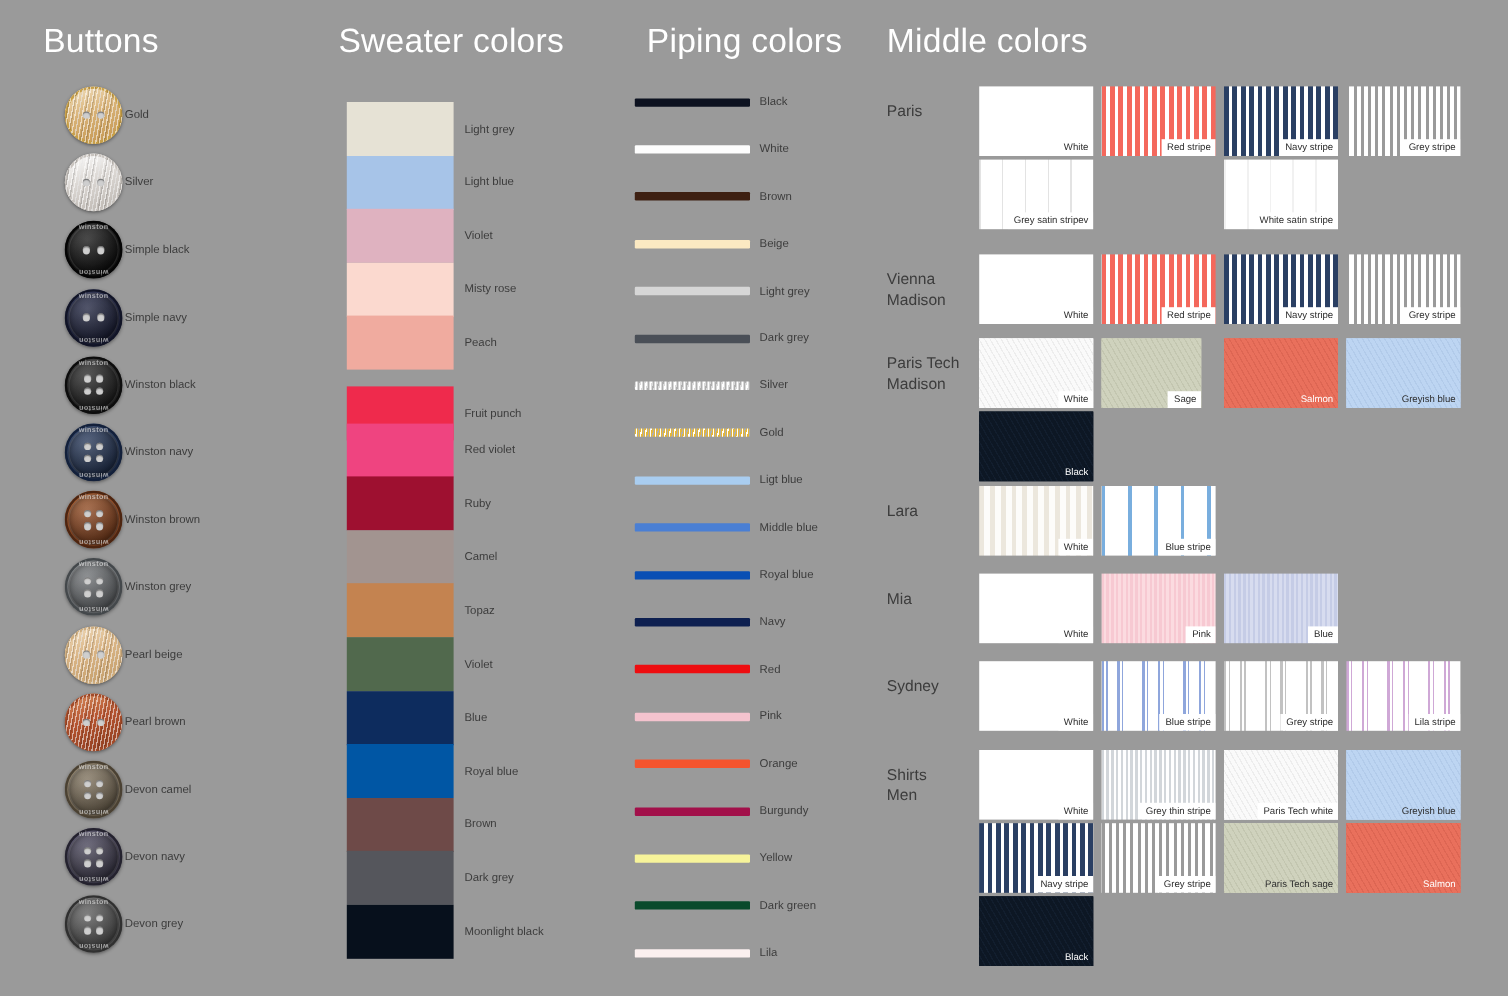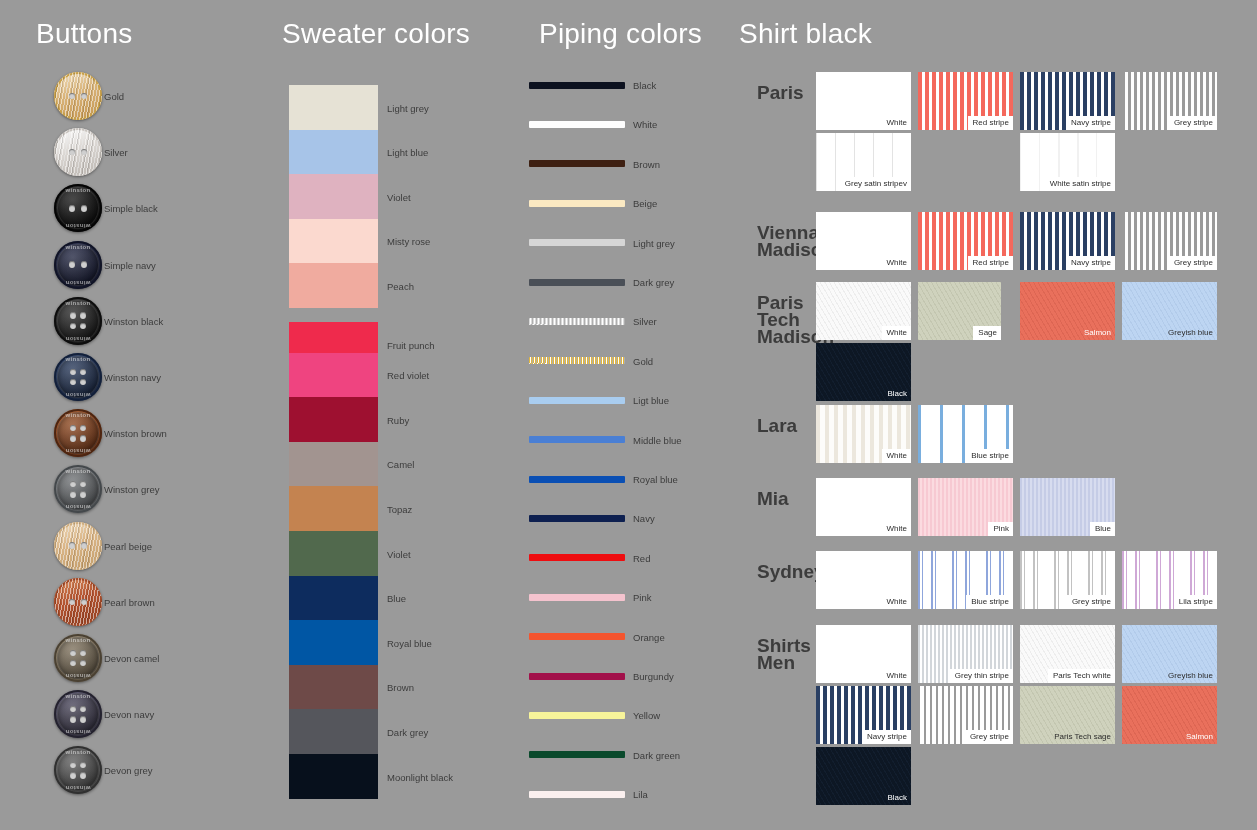--- a/index.html
+++ b/index.html
@@ -54,22 +54,22 @@
   #piping-col{position:absolute;left:520px;top:0;width:220px;height:830px;}
   .pp-row{position:absolute;left:9px;width:210px;height:14px;}
   .pp-bar{position:absolute;left:0;top:3.5px;width:96px;height:7px;border-radius:1px;}
   .pp-label{position:absolute;left:104px;top:50%;transform:translateY(-50%);
             font-size:9.5px;color:#3c3c3c;white-space:nowrap;}
 
   
   #shirt-col{position:absolute;left:730px;top:0;width:527px;height:830px;}
   .shirt-group{position:absolute;left:0;}
   .grp-label{
-    position:absolute;left:27px;top:0;width:80px;
-    font-size:19px;line-height:17px;color:#3c3c3c;font-weight:700;
+    position:absolute;left:9px;top:0;width:80px;
+    font-size:13px;line-height:17px;color:#3c3c3c;font-weight:400;
   }
   .sw-card{
     position:absolute;width:95px;height:58px;overflow:hidden;
   }
   .sw-tag{
     position:absolute;right:0;bottom:0;
     font-size:8px;line-height:11px;padding:1px 4px 2px 5px;
     color:#2d2d2d;white-space:nowrap;background:#ffffff;
   }
   .sw-tag.bare{background:transparent;}
@@ -384,21 +384,21 @@
         <div class="pp-label">Dark green</div>
       </div>
       <div class="pp-row" style="top: 787.2px;">
         <div class="pp-bar" style="background: rgb(251, 240, 239);"></div>
         <div class="pp-label">Lila</div>
       </div>
     </div>
 </div>
 
 <div id="shirt-col">
-  <div class="col-title" style="left:9px;top:18px;">Shirt black</div>
+  <div class="col-title" style="left:9px;top:18px;">Middle colors</div>
   <div id="shirt-list">
       <div class="shirt-group" style="top: 72px; height: 122px; width: 527px;">
         <div class="grp-label" style="white-space: pre-line; top: 12px;">Paris</div>
         <div class="sw-card" style="left: 86px; top: 0px; width: 95px; height: 58px; background: rgb(255, 255, 255);">
           <div class="sw-tag">White</div>
         </div>
         <div class="sw-card" style="left: 188px; top: 0px; width: 95px; height: 58px; background: repeating-linear-gradient(90deg, rgb(244, 104, 92) 0px, rgb(244, 104, 92) 4px, rgb(255, 255, 255) 4px, rgb(255, 255, 255) 7px);">
           <div class="sw-tag">Red stripe</div>
         </div>
         <div class="sw-card" style="left: 290px; top: 0px; width: 95px; height: 58px; background: repeating-linear-gradient(90deg, rgb(42, 63, 99) 0px, rgb(42, 63, 99) 4px, rgb(255, 255, 255) 4px, rgb(255, 255, 255) 7px);">

